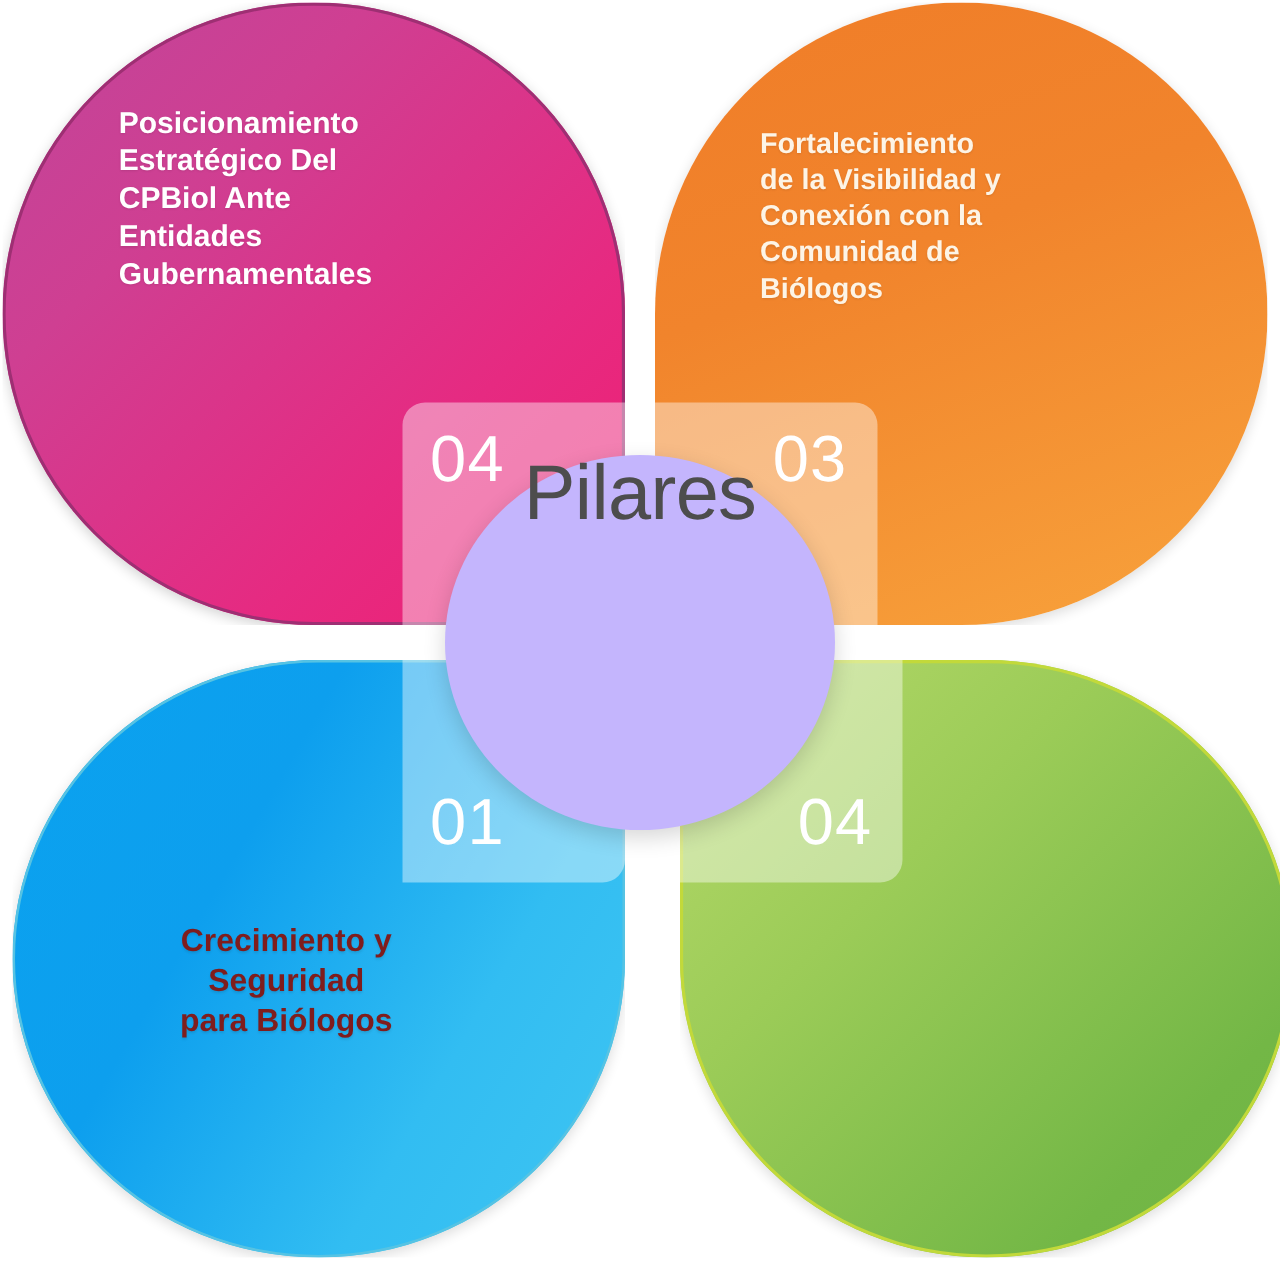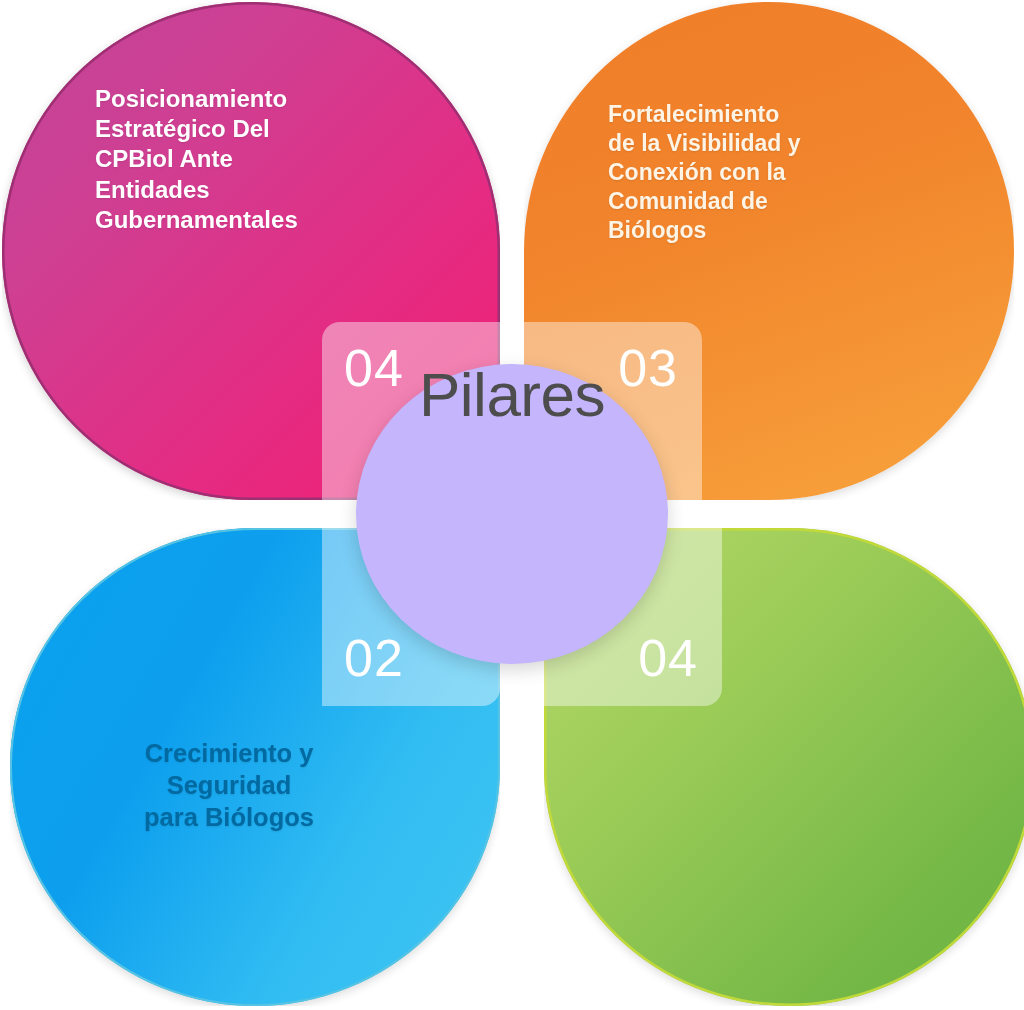--- a/index.html
+++ b/index.html
@@ -172,21 +172,21 @@
     text-align: left;
     font-size: 23px;
     color: #fdf4e6;
   }
   #text-03 {
     left: 84px;
     top: 737px;
     width: 290px;
     text-align: center;
     font-size: 25.5px;
-    color: #0369a1;
+    color: #7f1d1d;
   }
   #text-04 {
     left: 685px;
     top: 722px;
     width: 300px;
     text-align: left;
     font-size: 25.5px;
     color: #f4fbe9;
   }
 
@@ -238,21 +238,21 @@
   </div>
   <div class="petal-text" id="text-02">Fortalecimiento
 de la Visibilidad y
 Conexión con la
 Comunidad de
 Biólogos</div>
 
   <div class="petal" id="petal-03">
     <div class="petal-shape"></div>
     <div class="badge" id="badge-03">
-      <span class="badge-num">02</span>
+      <span class="badge-num">01</span>
     </div>
   </div>
   <div class="petal-text" id="text-03">Crecimiento y
 Seguridad
 para Biólogos</div>
 
   <div class="petal" id="petal-04">
     <div class="petal-shape"></div>
     <div class="badge" id="badge-04">
       <span class="badge-num">04</span>

